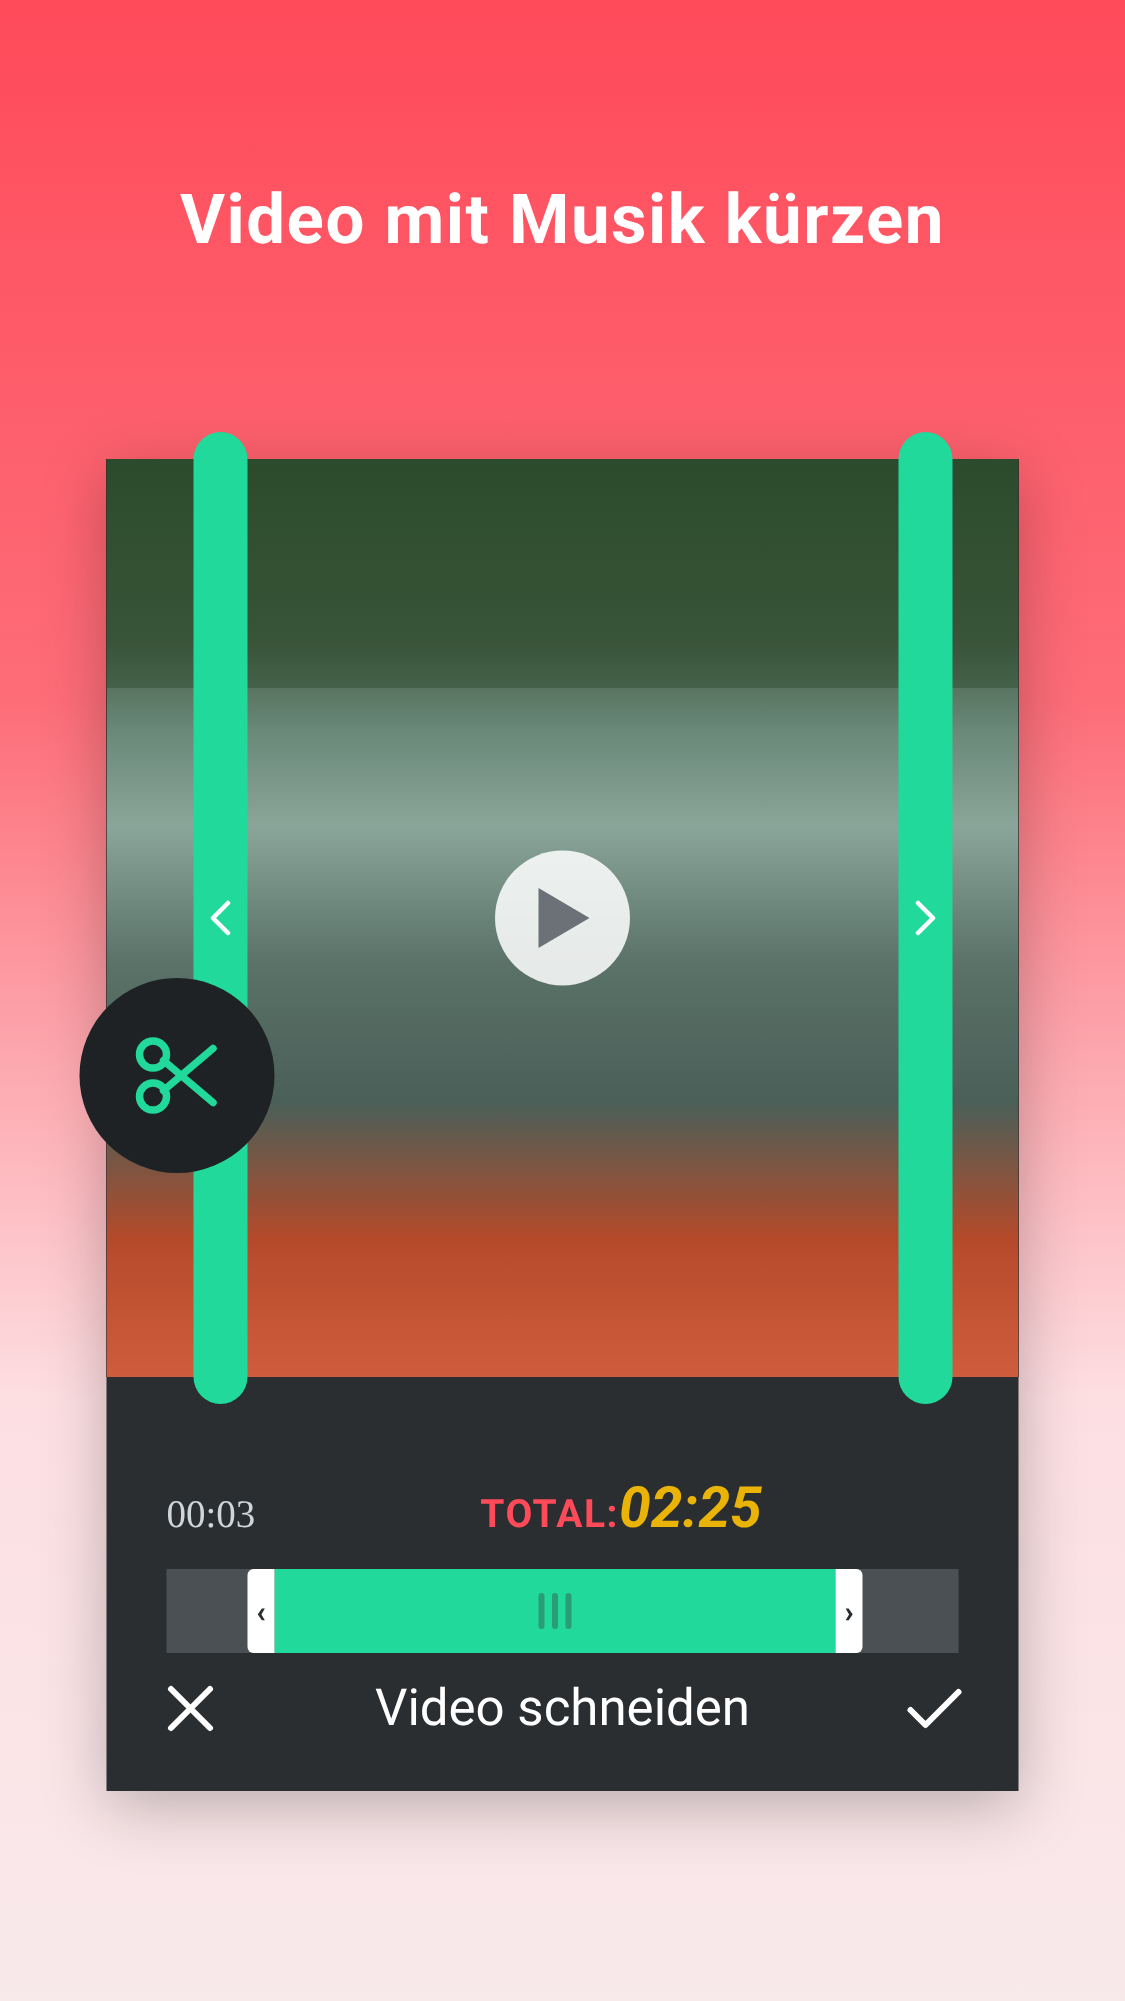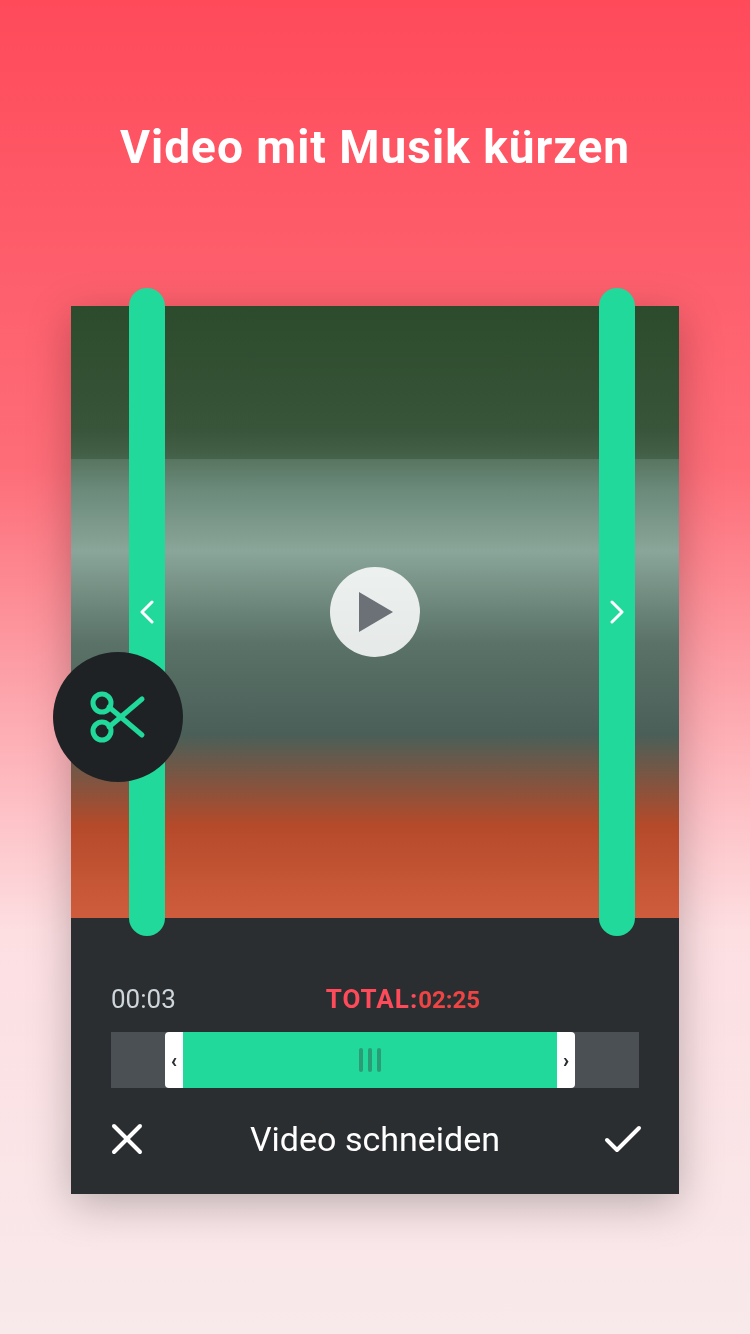--- a/index.html
+++ b/index.html
@@ -90,23 +90,23 @@
   .controls {
     padding: 66px 40px 0 40px;
   }
   .time-row {
     display: flex;
     align-items: baseline;
     gap: 150px;
     font-size: 26px;
     margin-bottom: 18px;
   }
-  .current-time { color: #cfd6db; }
+  .current-time { color: #cfd6db; font-family: Liberation Serif, serif; }
   .total-label { color: #ff4a5a; font-weight: 700; letter-spacing: 1px; }
-  .total-time { color: #ef4444; font-size: 24px; font-weight: 700; }
+  .total-time { color: #eab308; font-size: 38px; font-weight: 700; font-style: italic; }
   .slider {
     position: relative;
     height: 56px;
     background: #4a5054;
     margin-bottom: 0;
   }
   .slider-active {
     position: absolute;
     left: 72px;
     right: 82px;

